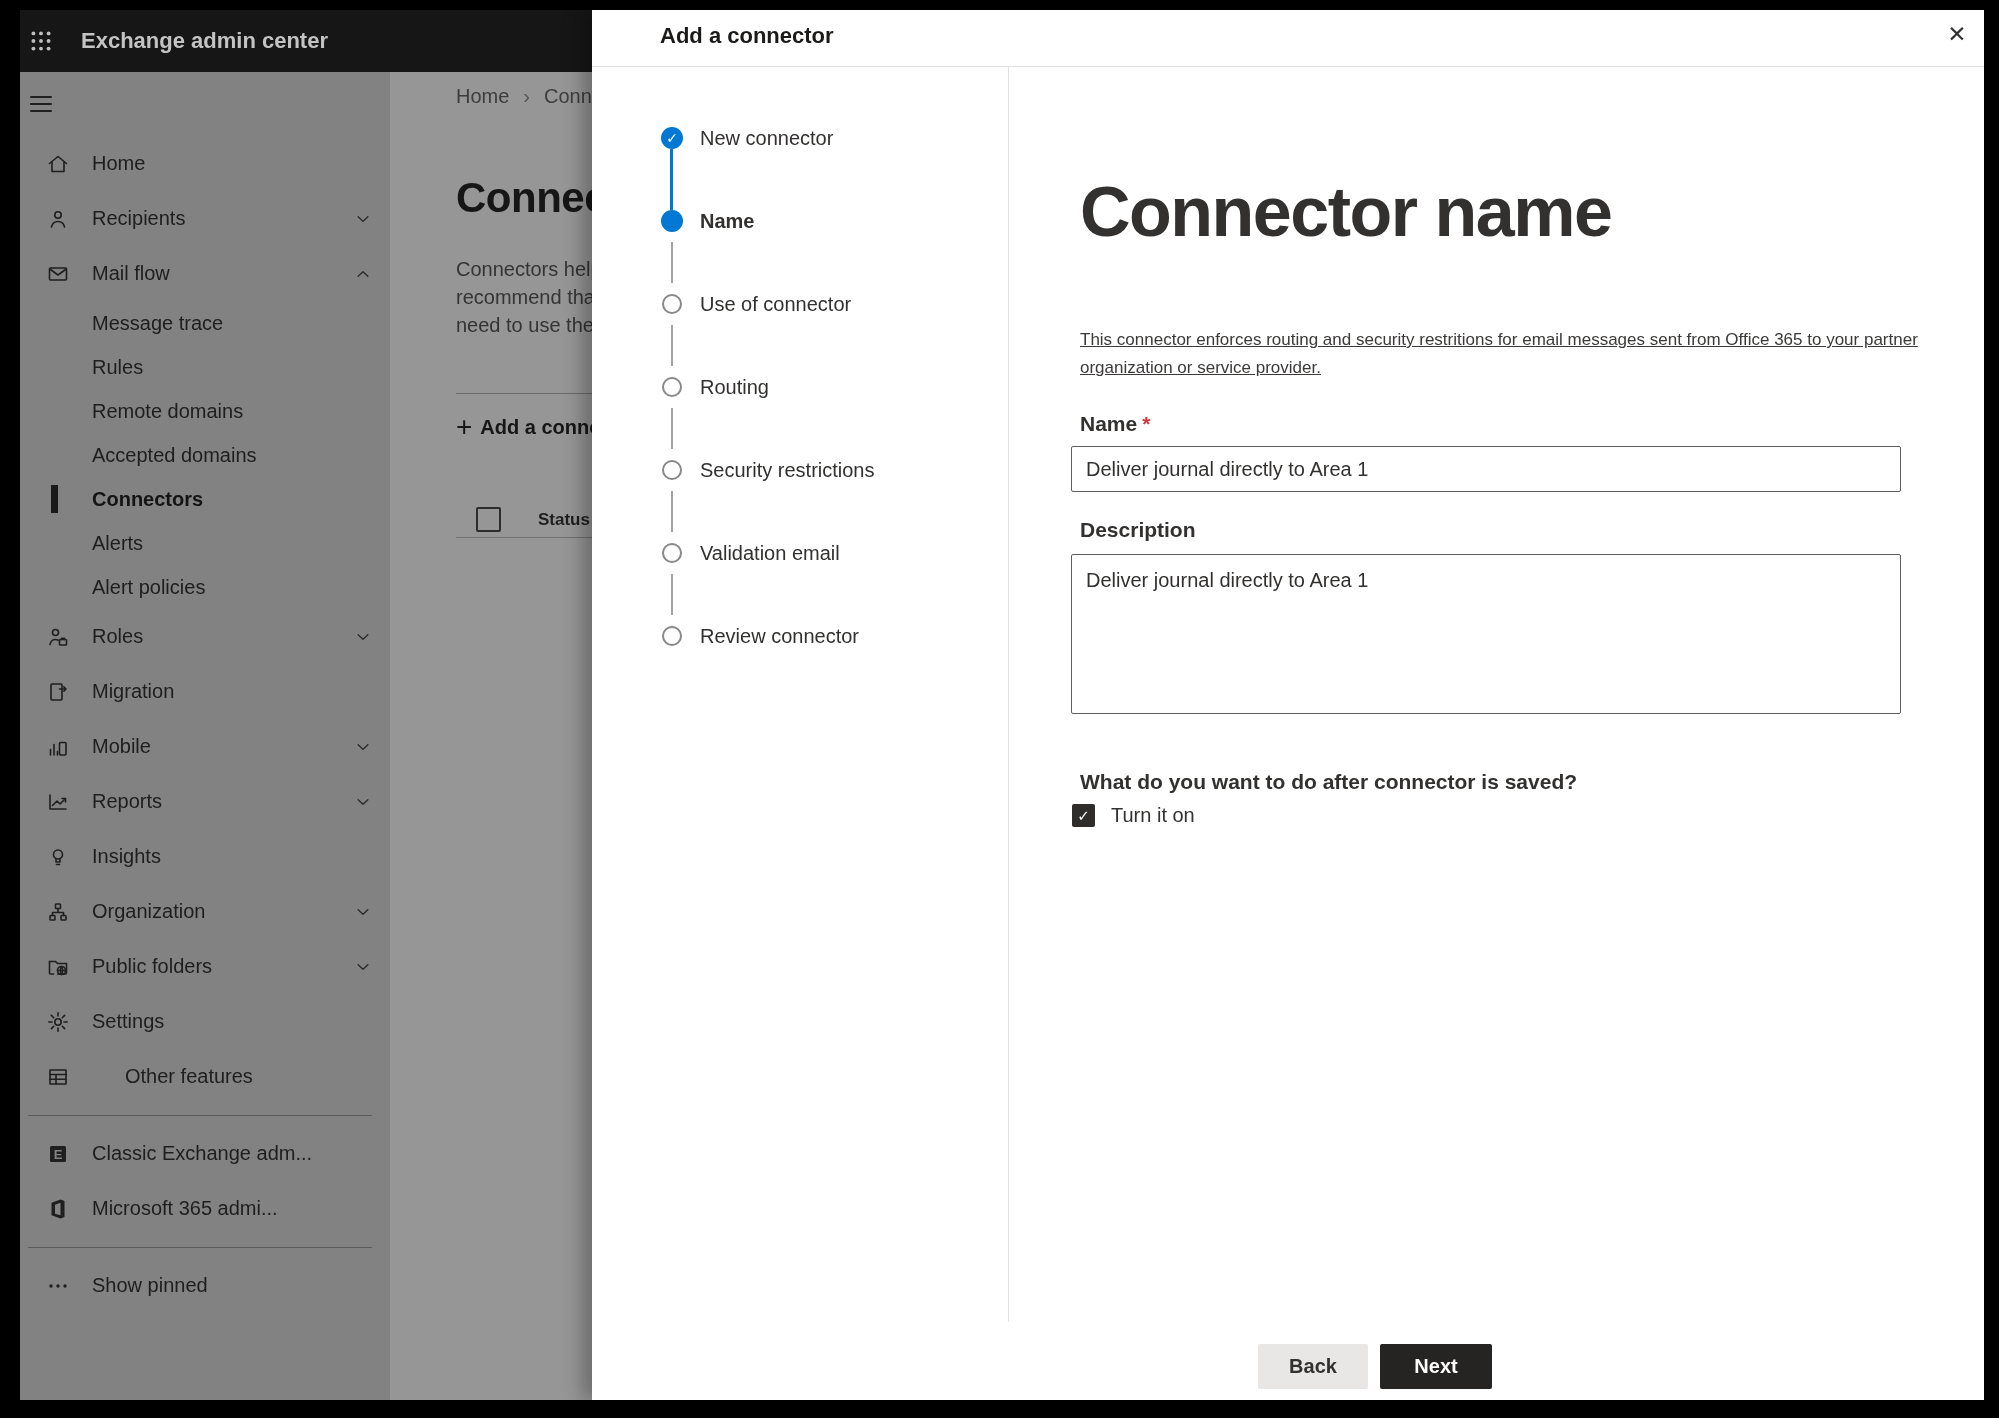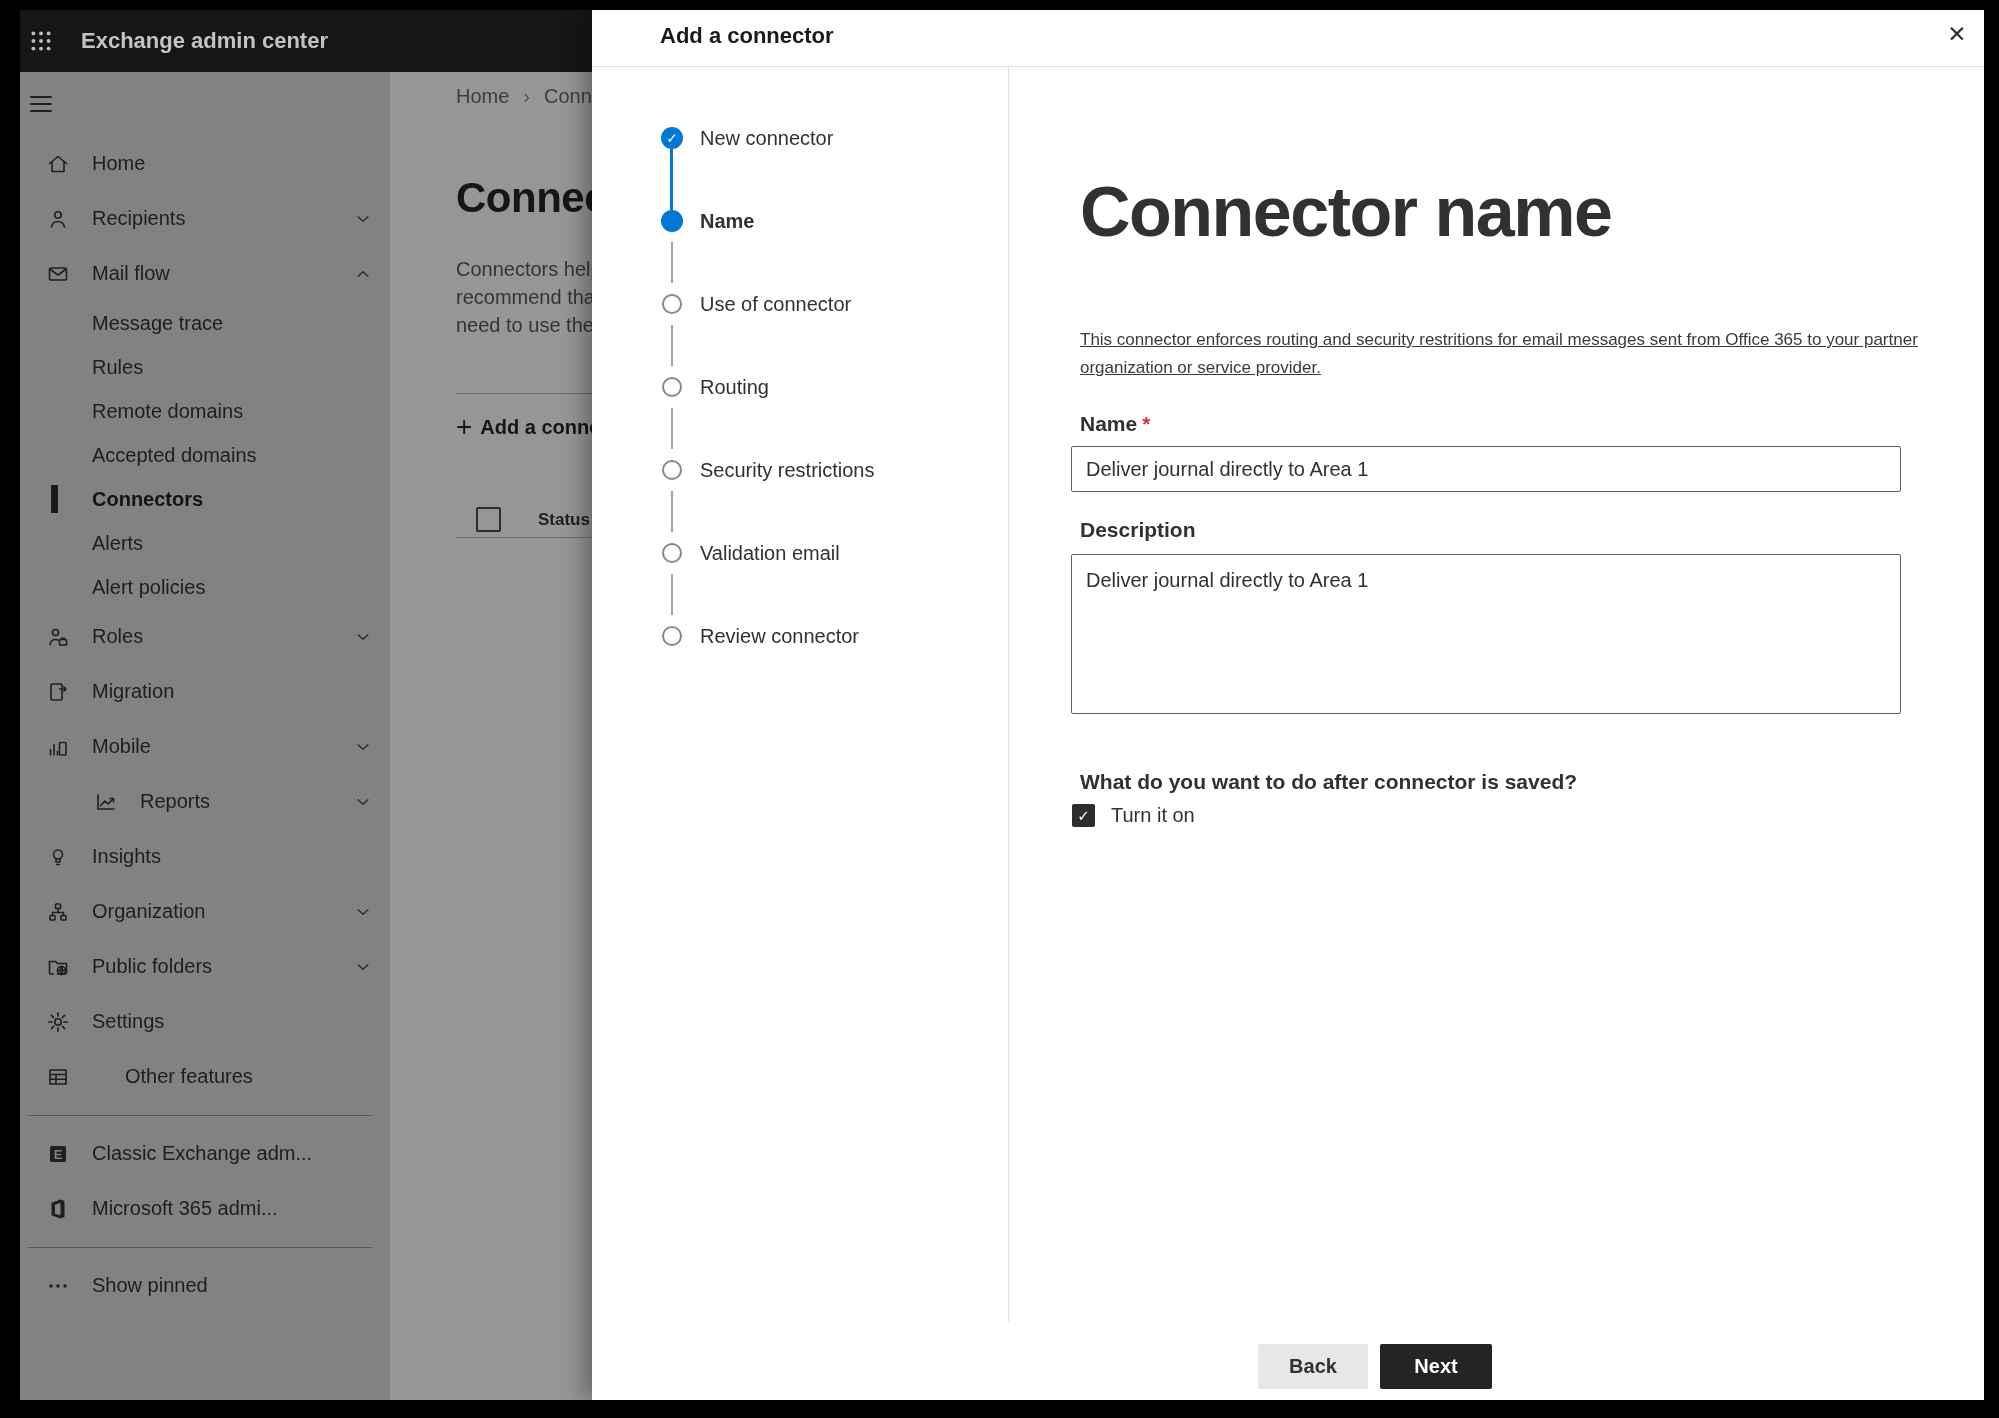--- a/index.html
+++ b/index.html
@@ -175,21 +175,21 @@
           <div class="side-item" style="height: 55px;">
             <span class="ic"><svg class="stroke" viewBox="0 0 24 24">
                 <rect x="13.5" y="7.5" width="6.5" height="12.5" rx="1"></rect>
                 <path d="M4.5 20v-5.5M8 20V9.5M11.5 20v-3.5"></path>
               </svg></span>
             <span class="lbl">Mobile</span>
             <span class="chev"><svg class="stroke" viewBox="0 0 24 24">
                 <path d="M5.5 9 12 15l6.5-6" stroke-width="1.8"></path>
               </svg></span>
           </div>
-          <div class="side-item" style="height: 55px; padding-left: 48px;">
+          <div class="side-item" style="height: 55px;">
             <span class="ic"><svg class="stroke" viewBox="0 0 24 24">
                 <path d="M4 5v14h16"></path>
                 <path d="M6.5 15.5 11 11l3 3 5.5-5.5"></path>
                 <path d="M19.5 12V8.5H16"></path>
               </svg></span>
             <span class="lbl">Reports</span>
             <span class="chev"><svg class="stroke" viewBox="0 0 24 24">
                 <path d="M5.5 9 12 15l6.5-6" stroke-width="1.8"></path>
               </svg></span>
           </div>

